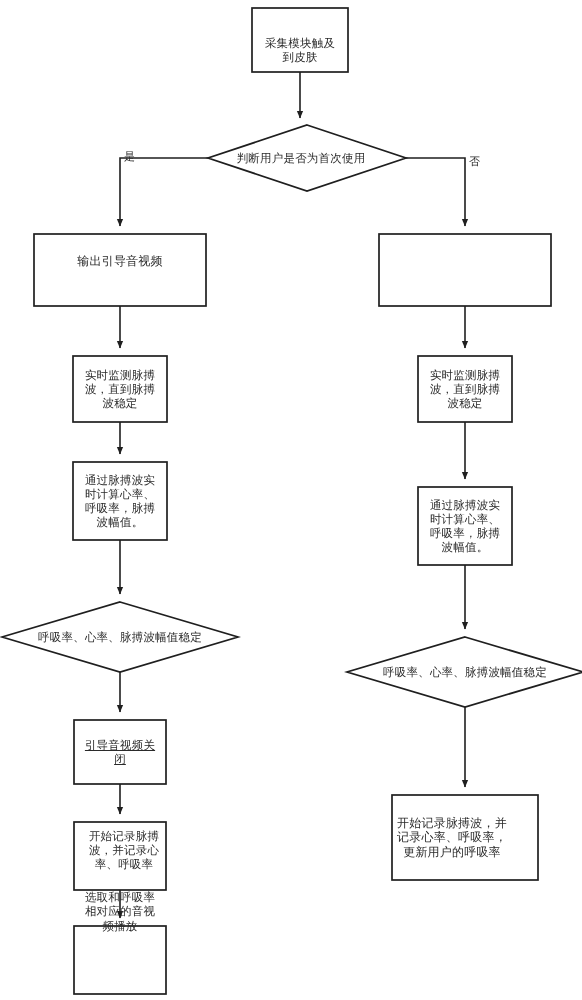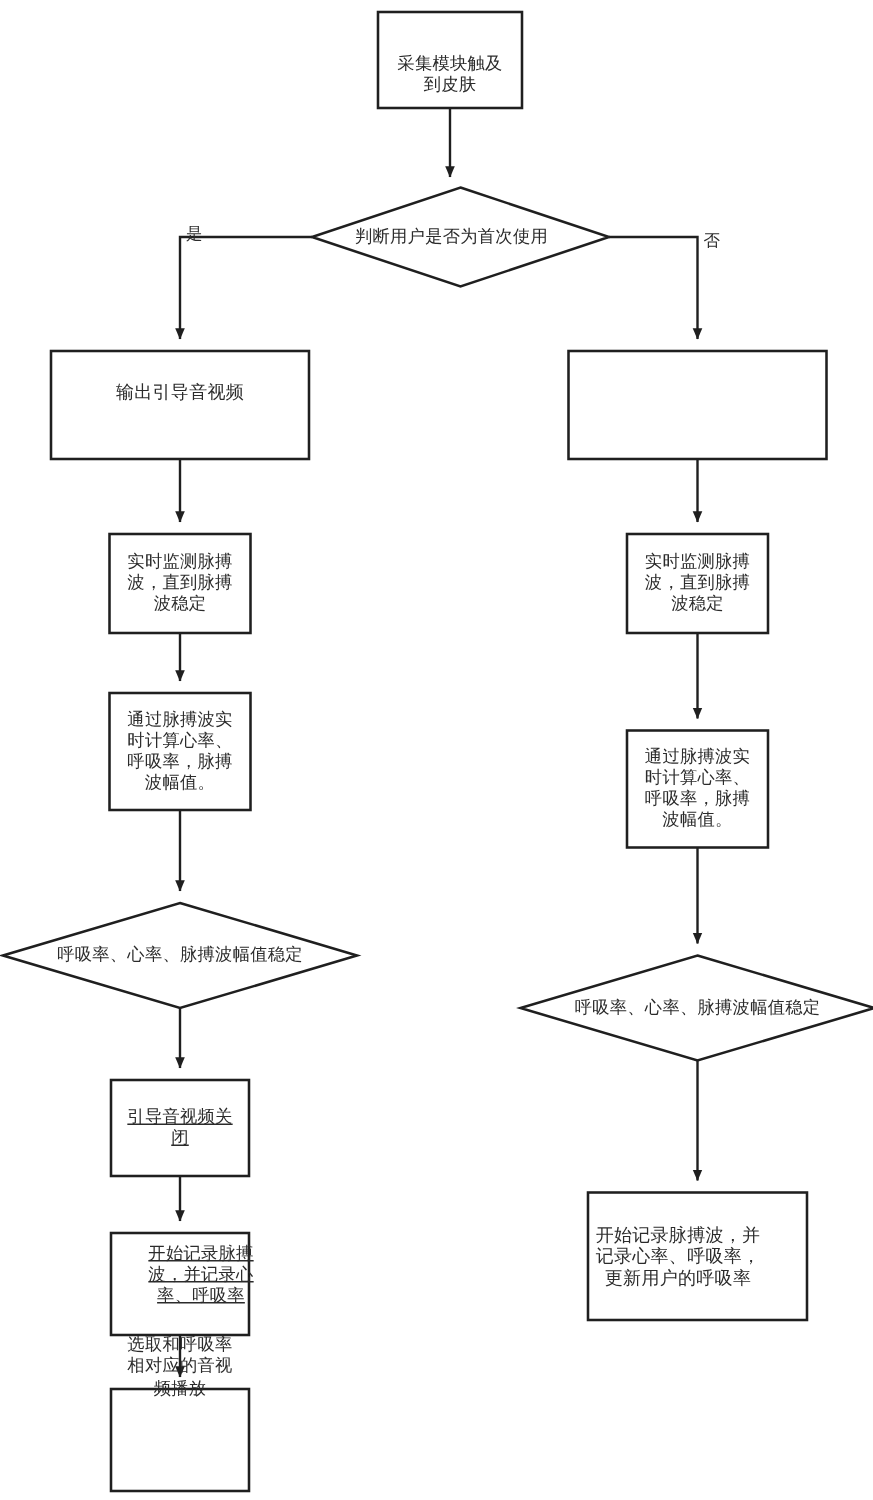--- a/index.html
+++ b/index.html
@@ -118,21 +118,21 @@
   <div class="node-label lbl-box" style="left:73px; top:462px; width:94px; height:78px;">通过脉搏波实
 时计算心率、
 呼吸率，脉搏
 波幅值。</div>
 
   <div class="node-label lbl-diamond" style="left:2px; top:623px; width:236px; height:28px;">呼吸率、心率、脉搏波幅值稳定</div>
 
   <div class="node-label lbl-box" style="left:74px; top:720px; width:92px; height:64px;text-decoration:underline;">引导音视频关
 闭</div>
 
-  <div class="node-label lbl-box" style="left:88px; top:822px; width:92px; height:56px;text-decoration:underline;">开始记录脉搏
+  <div class="node-label lbl-box" style="left:78px; top:822px; width:92px; height:56px;">开始记录脉搏
 波，并记录心
 率、呼吸率</div>
 
   <div class="node-label lbl-box" style="left:74px; top:882px; width:92px; height:59px;border-radius:22px;">选取和呼吸率
 相对应的音视
 频播放</div>
 
   <div class="node-label lbl-box" style="left:418px; top:356px; width:94px; height:66px;">实时监测脉搏
 波，直到脉搏
 波稳定</div>

